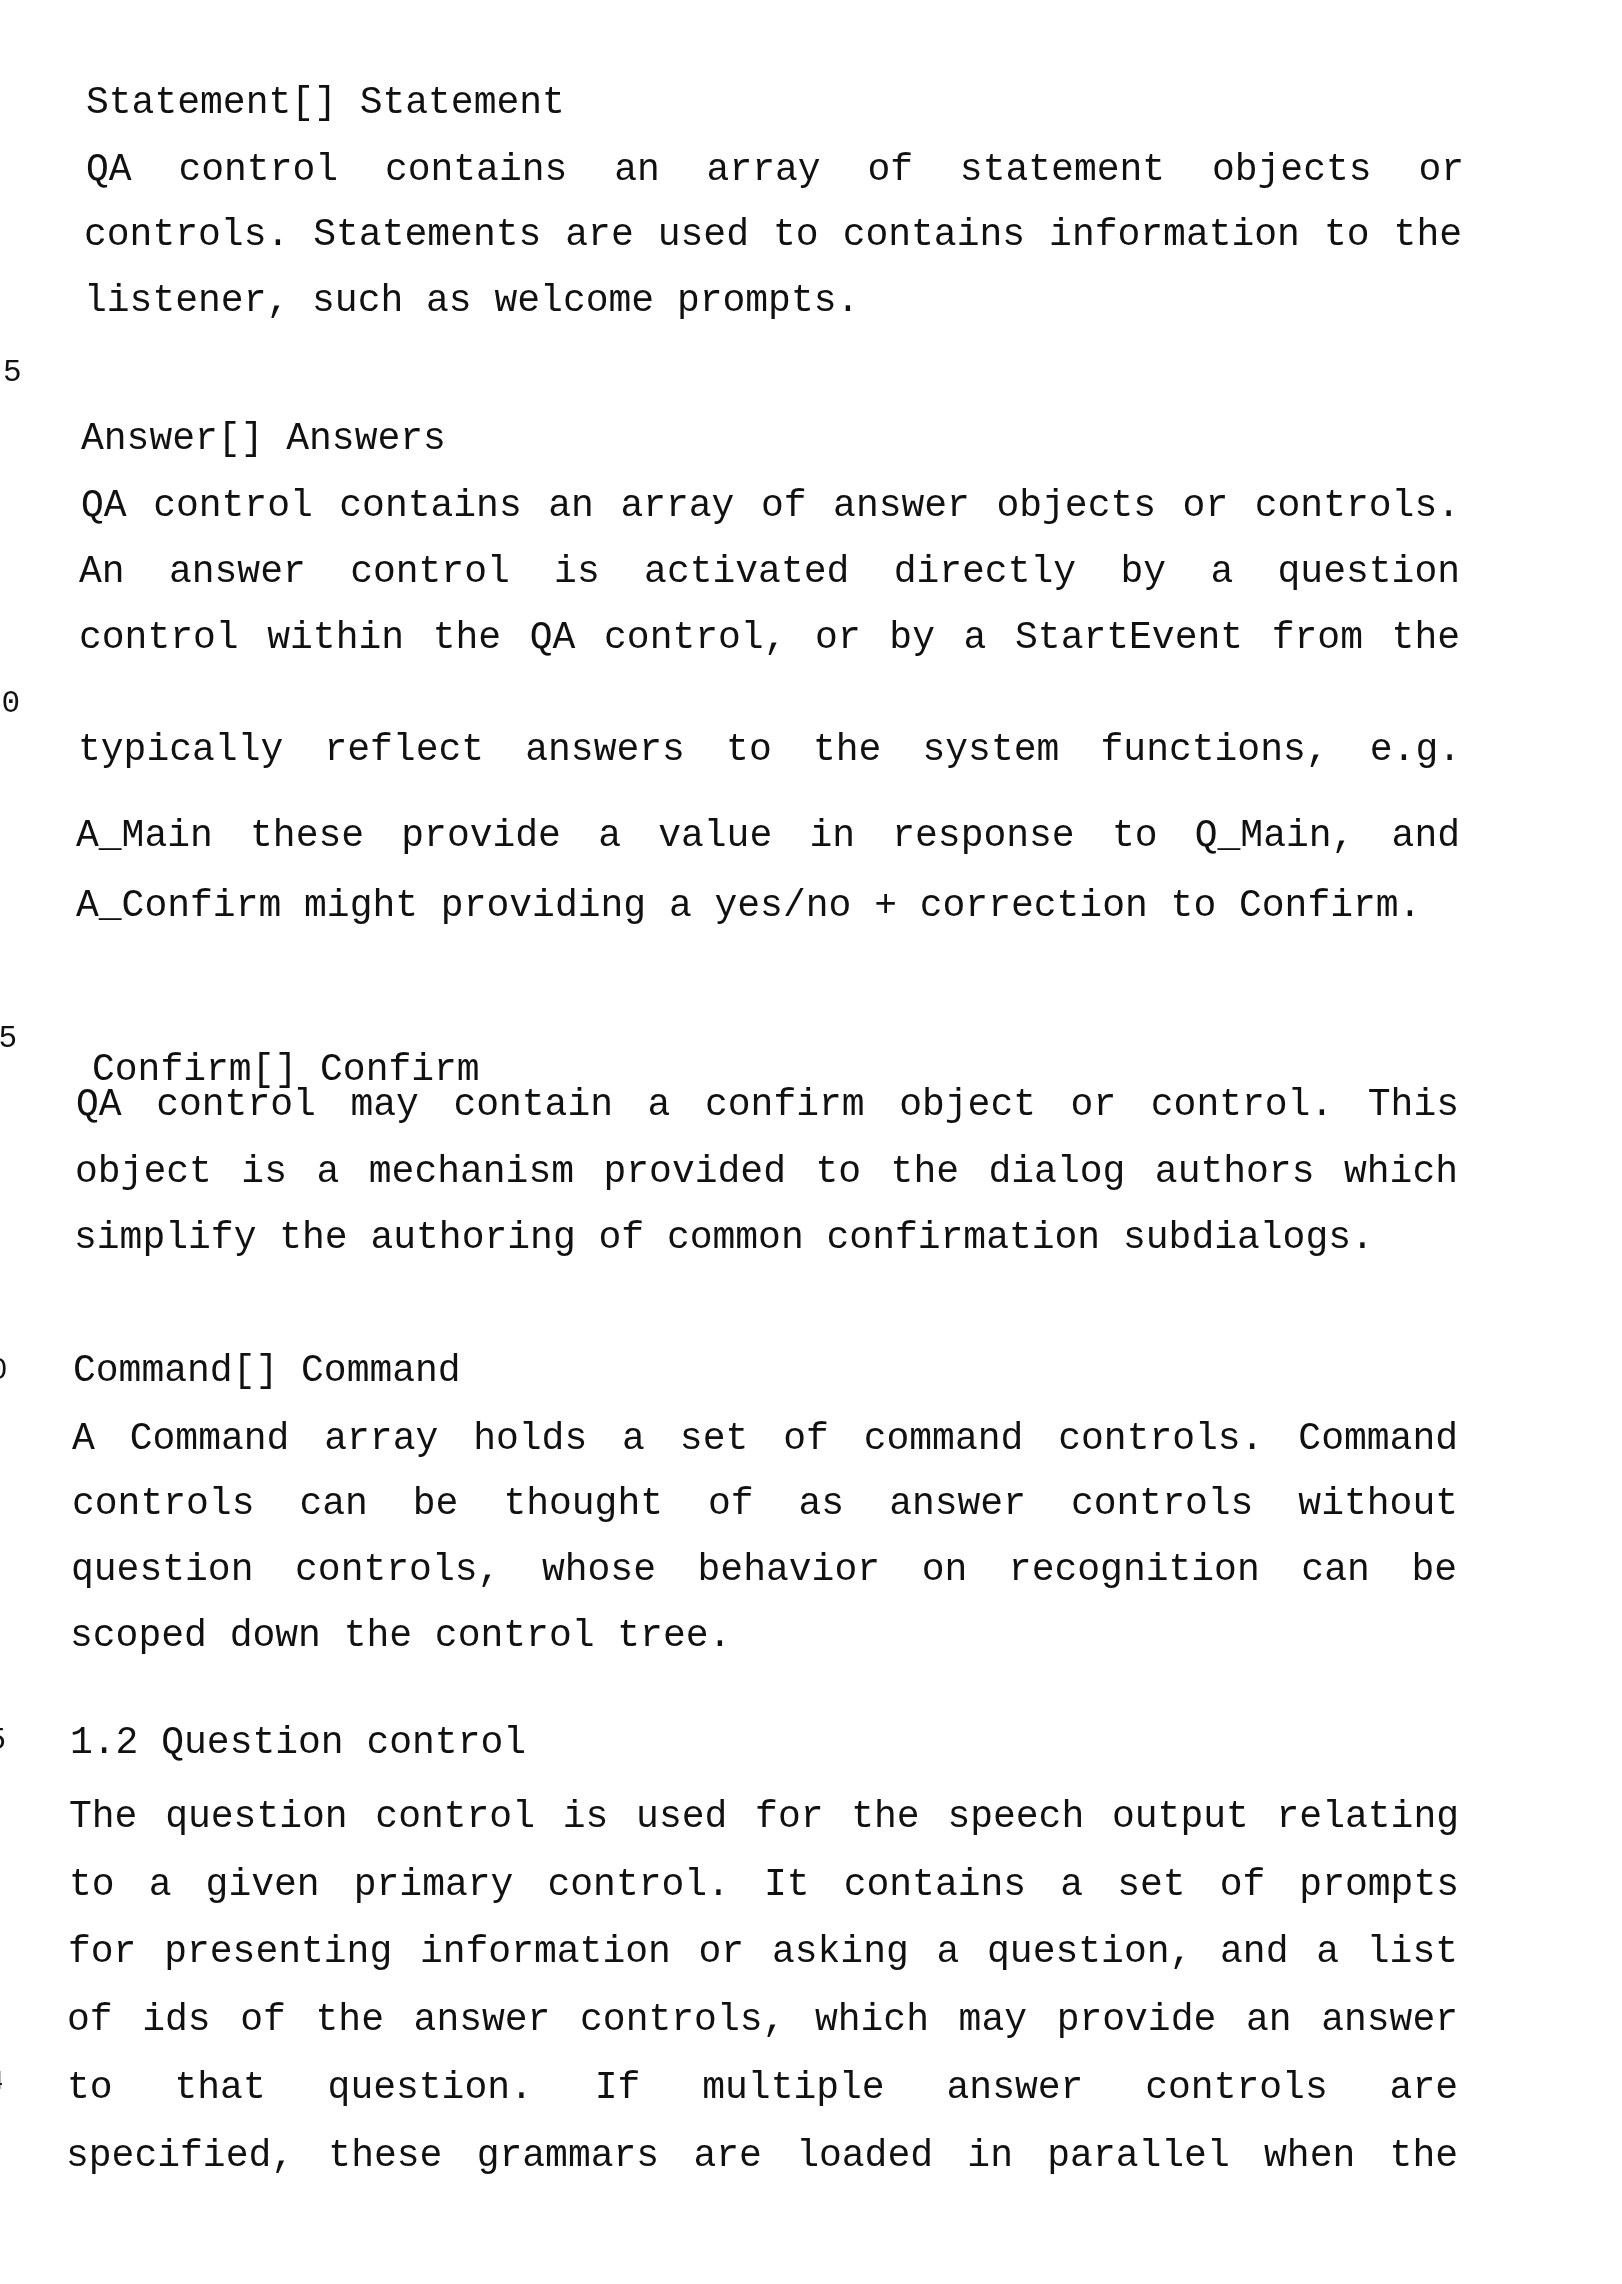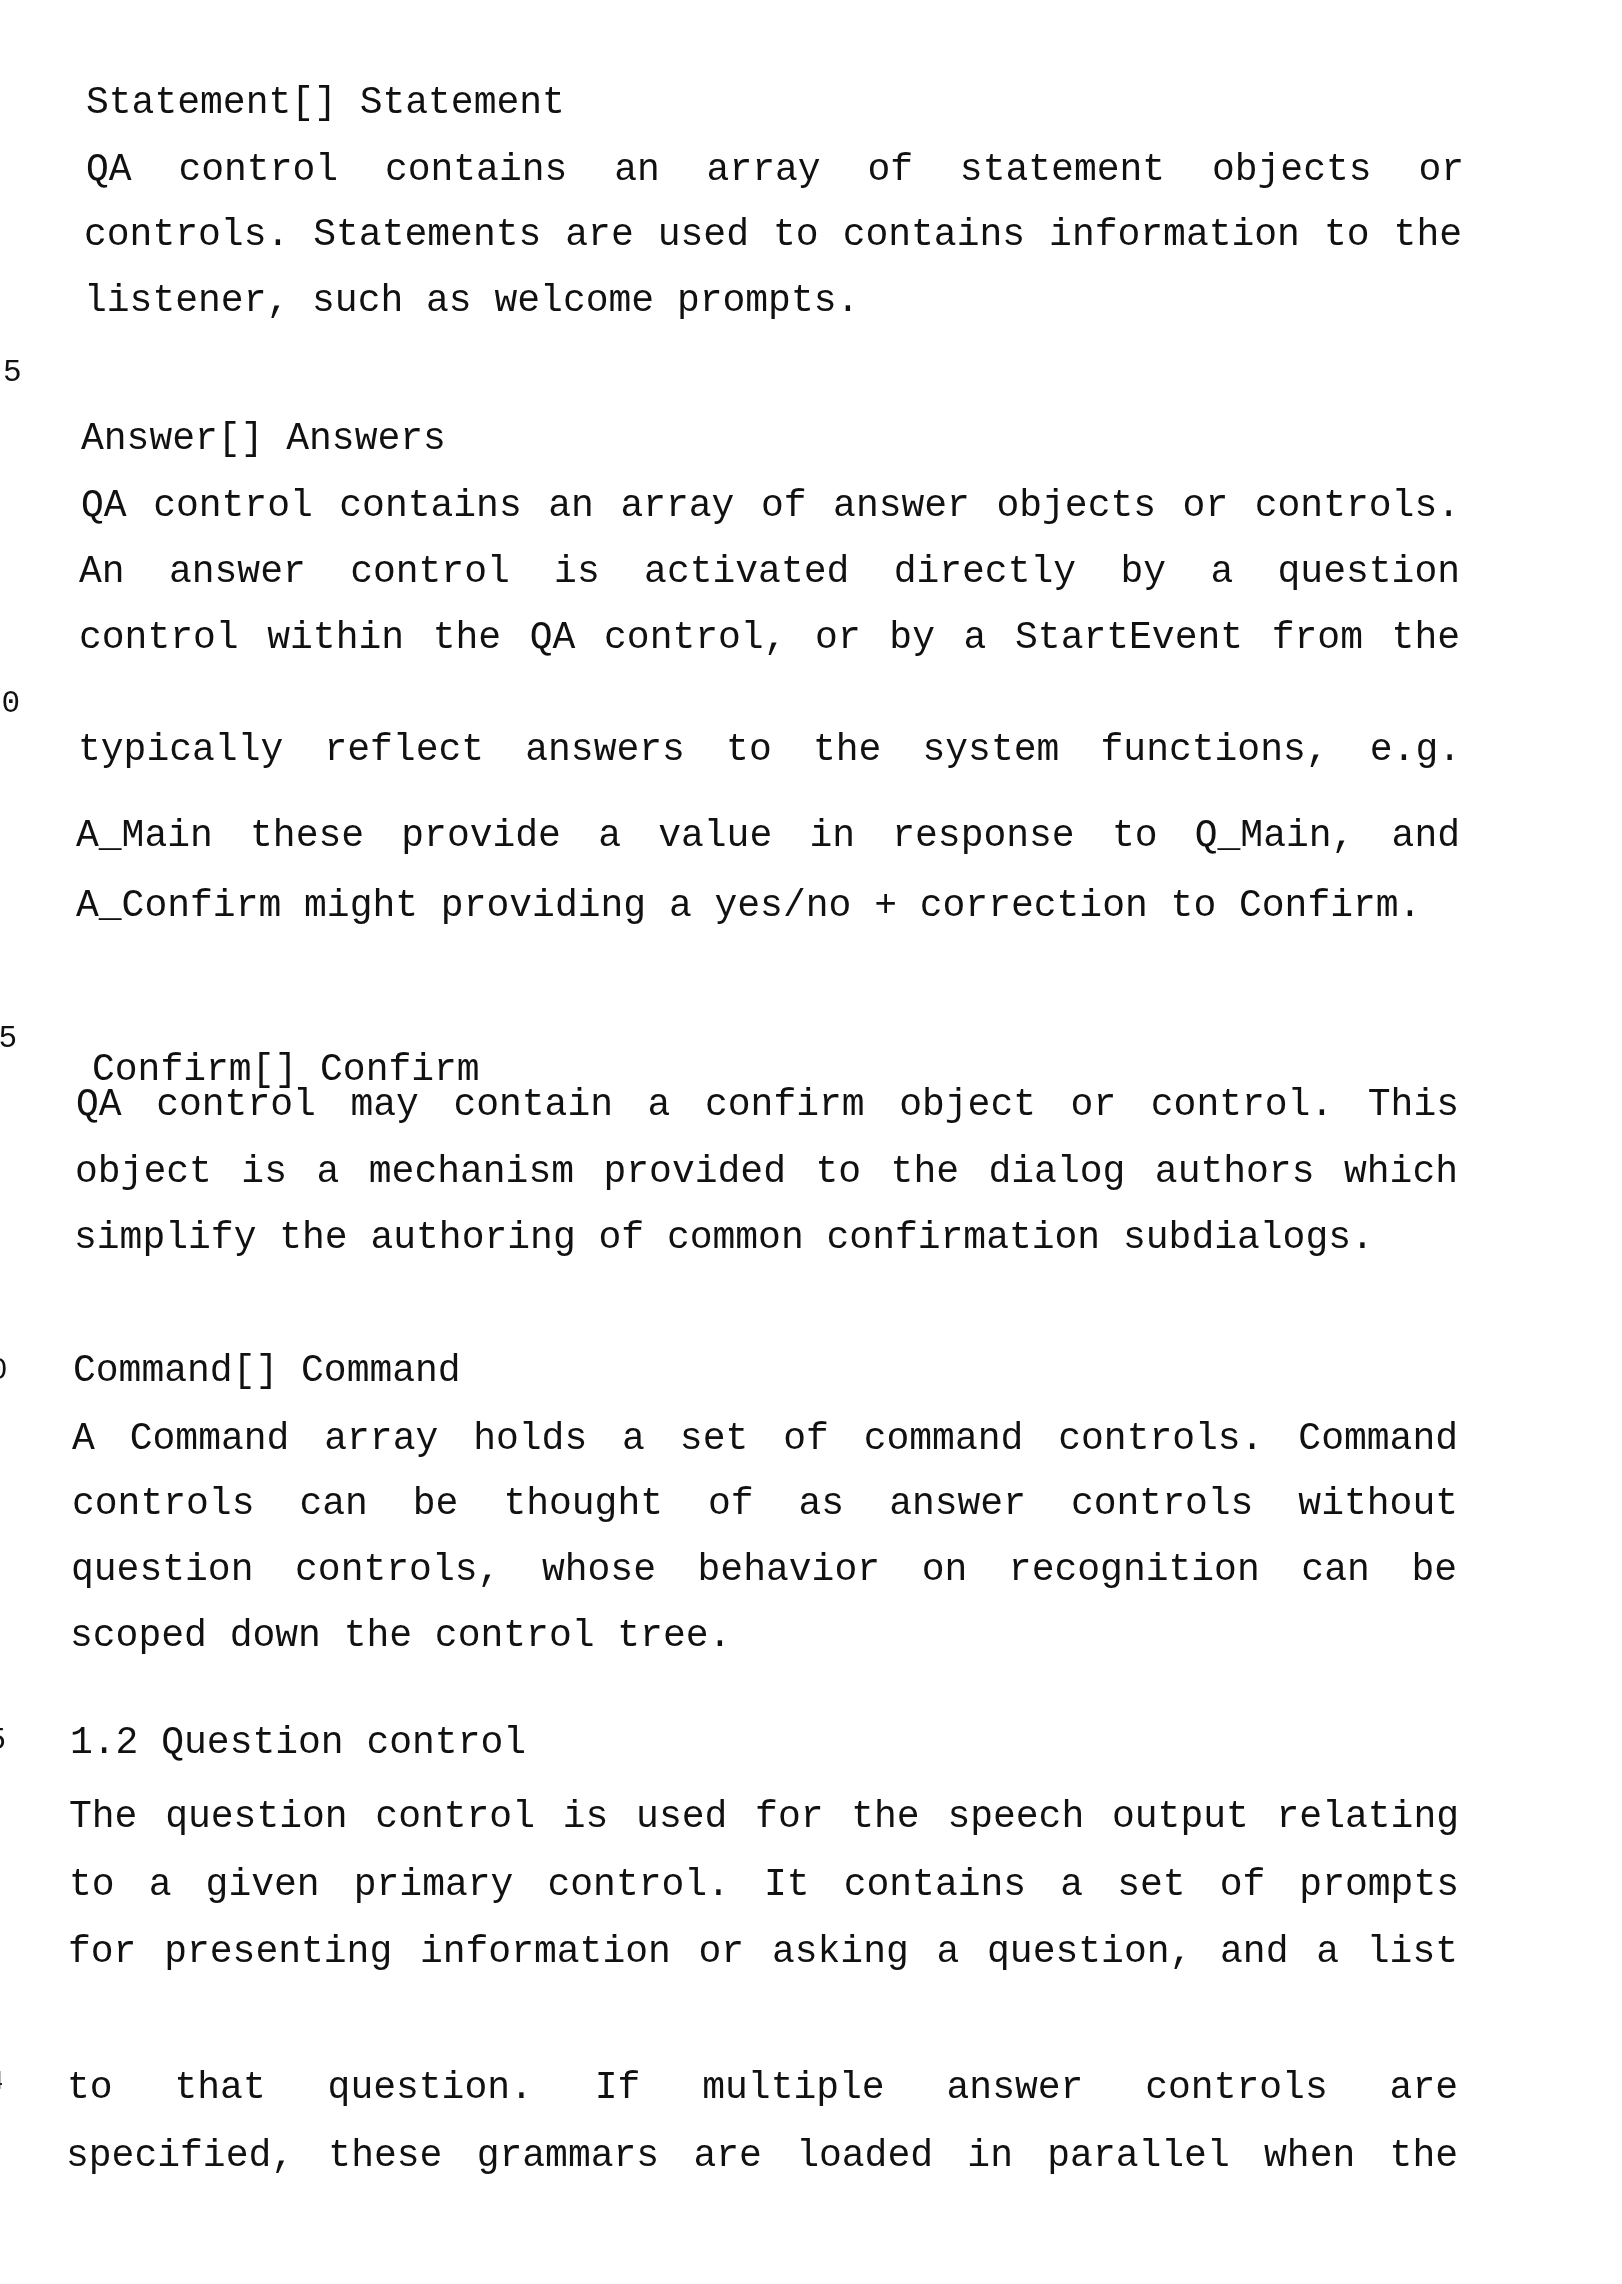--- a/index.html
+++ b/index.html
@@ -85,17 +85,18 @@
   <div class="line" style="left:73px; top:1352px;">Command[] Command</div>
   <div class="line justify" style="left:72px; top:1420px; width:1386px;">A Command array holds a set of command controls. Command</div>
   <div class="line justify" style="left:72px; top:1485px; width:1386px;">controls can be thought of as answer controls without</div>
   <div class="line justify" style="left:71px; top:1551px; width:1386px;">question controls, whose behavior on recognition can be</div>
   <div class="line" style="left:70px; top:1617px;">scoped down the control tree.</div>
 
   <div class="line" style="left:70px; top:1724px;">1.2 Question control</div>
   <div class="line justify" style="left:69px; top:1798px; width:1390px;">The question control is used for the speech output relating</div>
   <div class="line justify" style="left:69px; top:1866px; width:1390px;">to a given primary control. It contains a set of prompts</div>
   <div class="line justify" style="left:68px; top:1933px; width:1390px;">for presenting information or asking a question, and a list</div>
+  <div class="line justify" style="left:67px; top:2001px; width:1391px;">of ids of the answer controls, which may provide an answer</div>
   <div class="line justify" style="left:67px; top:2069px; width:1391px;">to that question. If multiple answer controls are</div>
   <div class="line justify" style="left:66px; top:2137px; width:1392px;">specified, these grammars are loaded in parallel when the</div>
 
 </div>
 
 
 </body></html>

